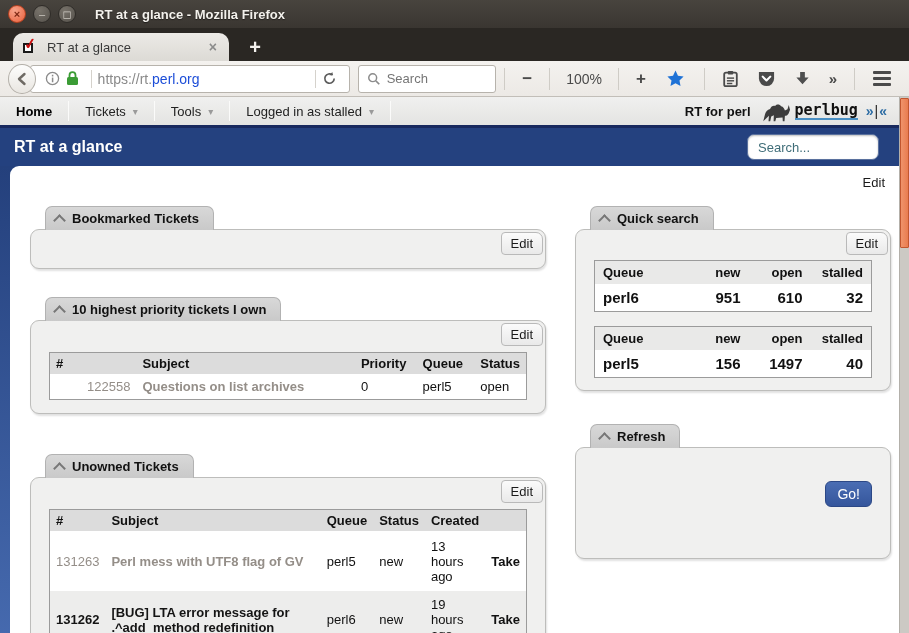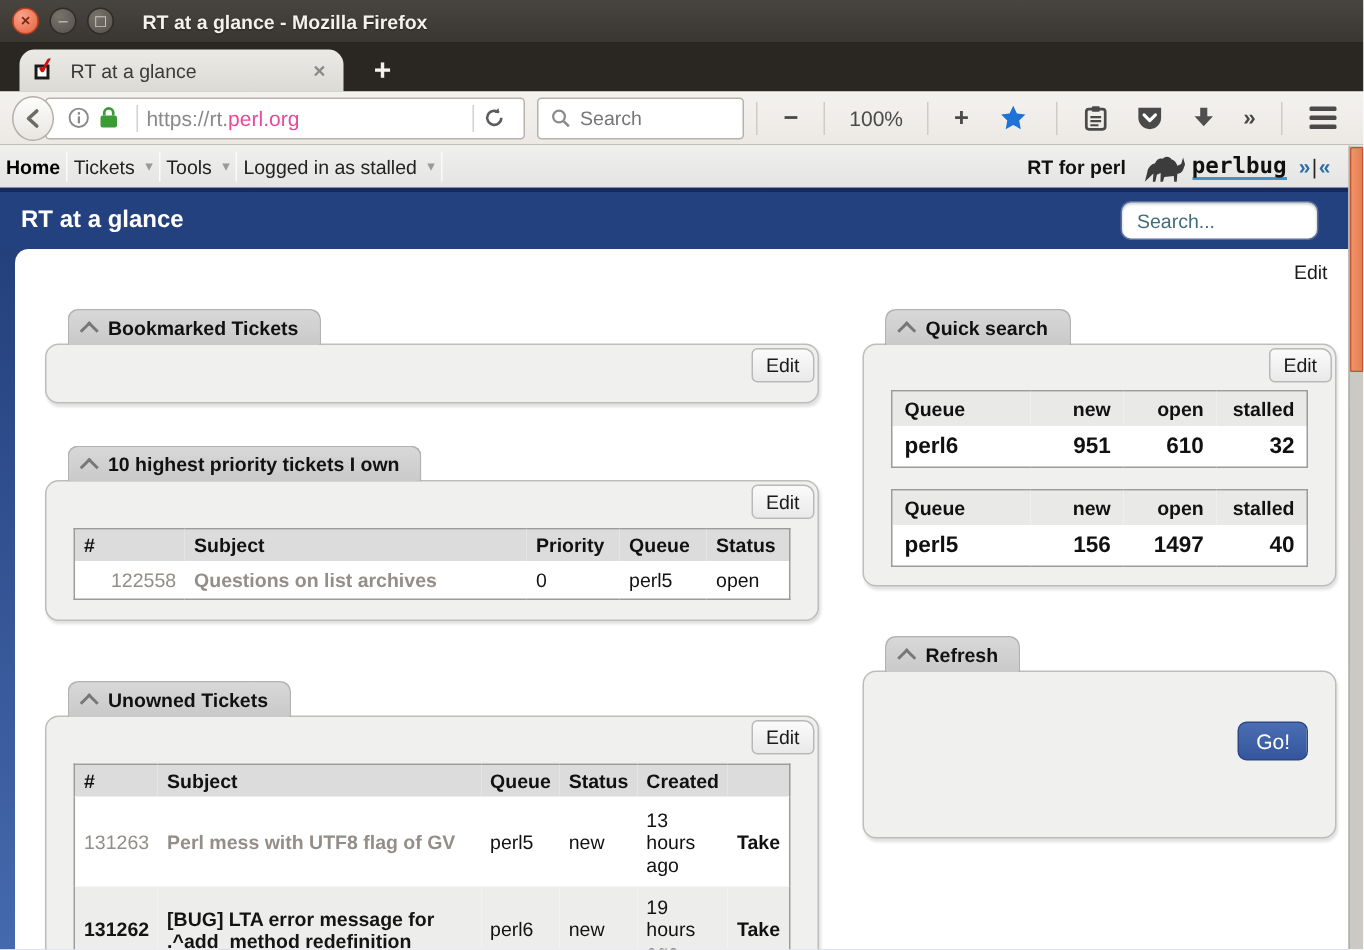--- a/index.html
+++ b/index.html
@@ -33,21 +33,21 @@
   .toolbar { position:absolute; left:0; top:61px; width:100%; height:36px;
     background: linear-gradient(#f4f2ef,#ece9e5); border-bottom:1px solid #c2beb8;
     display:flex; align-items:center; padding:0 8px; }
   .backbtn { width:30px; height:30px; border-radius:50%; background:linear-gradient(#fdfdfc,#e9e6e1);
     border:1px solid #b4b0a9; display:flex; align-items:center; justify-content:center; z-index:2; }
   .urlbar { display:flex; align-items:center; background:#fff; border:1px solid #b7b3ac; border-radius:3px;
     height:28px; width:348px; margin-left:-6px; padding:0 6px 0 14px; }
   .urlbar .icon { margin-right:6px; display:flex; align-items:center; }
   .urltext { font-size:14px; flex:1; white-space:nowrap; overflow:hidden; }
   .urltext .pre { color:#8a8a8a; }
-  .urltext .dom { color:#ec4899; }
+  .urltext .dom { color:#1d4ed8; }
   .urlsep { width:1px; height:18px; background:#d5d2cc; margin:0 6px; }
   .searchbar { display:flex; align-items:center; background:#fff; border:1px solid #b7b3ac; border-radius:3px;
     height:28px; width:150px; margin-left:8px; padding:0 8px; }
   .searchbar input { border:none; outline:none; width:100%; font-size:13px; font-family:"Liberation Sans",sans-serif; color:#404040; background:transparent; }
   .tbsep { width:1px; height:22px; background:#cfccc6; margin:0 8px; }
   .tbtn { color:#4a4a4a; font-size:17px; padding:0 9px; display:flex; align-items:center; justify-content:center; }
   .tbtn.textglyph { font-weight:bold; }
   .zoomlevel { font-size:14px; color:#4a4a4a; padding:0 8px; }
   .hamburger { display:flex; flex-direction:column; gap:3px; padding:0 10px; }
   .hamburger span { display:block; width:18px; height:3px; background:#4a4a4a; border-radius:1px; }
@@ -55,21 +55,21 @@
   
   .viewport { position:absolute; left:0; top:97px; width:909px; height:536px; overflow:hidden; background:#fff; }
   .scrollbar { position:absolute; right:0; top:0; width:10px; height:100%; background:#ccc9c4; border-left:1px solid #b3b0aa; }
   .scroll-thumb { position:absolute; left:0px; top:1px; width:9px; height:150px;
     background:linear-gradient(90deg,#f0936b,#e97c50); border:1px solid #c2562f; border-radius:1px; }
   .page { position:absolute; left:0; top:0; width:899px; }
 
   
   .rtnav { height:31px; background:linear-gradient(#f0f0ef,#e4e4e2); border-bottom:3px solid #18295e;
     display:flex; align-items:center; font-size:13px; color:#222; }
-  .rtnav .item { padding:0 4px; display:flex; align-items:center; gap:7px; height:20px; border-right:1px solid #fbfbfa; }
+  .rtnav .item { padding:0 16px; display:flex; align-items:center; gap:7px; height:20px; border-right:1px solid #fbfbfa; }
   .rtnav .item:first-child { font-weight:bold; color:#000; }
   .caret { color:#9a9a9a; font-size:10px; }
   .rtnav-right { margin-left:auto; display:flex; align-items:center; gap:8px; padding-right:12px; }
   .rtfor { font-weight:bold; font-size:13px; color:#111; }
   .perlbug { display:flex; align-items:center; gap:2px; }
   .perlbug .txt { font-family:"DejaVu Sans Mono", monospace; font-size:15px; font-weight:bold; color:#111;
     border-bottom:2px solid #4a90c4; line-height:1.1; }
   .collapse-glyphs { color:#2e6da4; font-size:14px; font-weight:bold; display:flex; align-items:center; }
   .collapse-glyphs .bar { color:#222; margin:0 1px; font-weight:normal; }
 
@@ -315,21 +315,21 @@
                   <table class="rt">
                     <tbody>
                         <tr>
                       <th style="width:58px">#</th>
                       <th style="width:228px">Subject</th>
                       <th style="width:62px">Priority</th>
                       <th style="width:58px">Queue</th>
                       <th>Status</th>
                     </tr>
                     <tr>
-                      <td style="padding-left:24px"><a href="#" class="id-visited">122558</a></td>
+                      <td style="padding-left:37px"><a href="#" class="id-visited">122558</a></td>
                       <td><a href="#" class="lnk-visited">Questions on list archives</a></td>
                       <td>0</td>
                       <td>perl5</td>
                       <td>open</td>
                     </tr>
                   </tbody>
                     </table>
                 </div>
               </div>
               <div class="gap-after-mytickets"></div>

